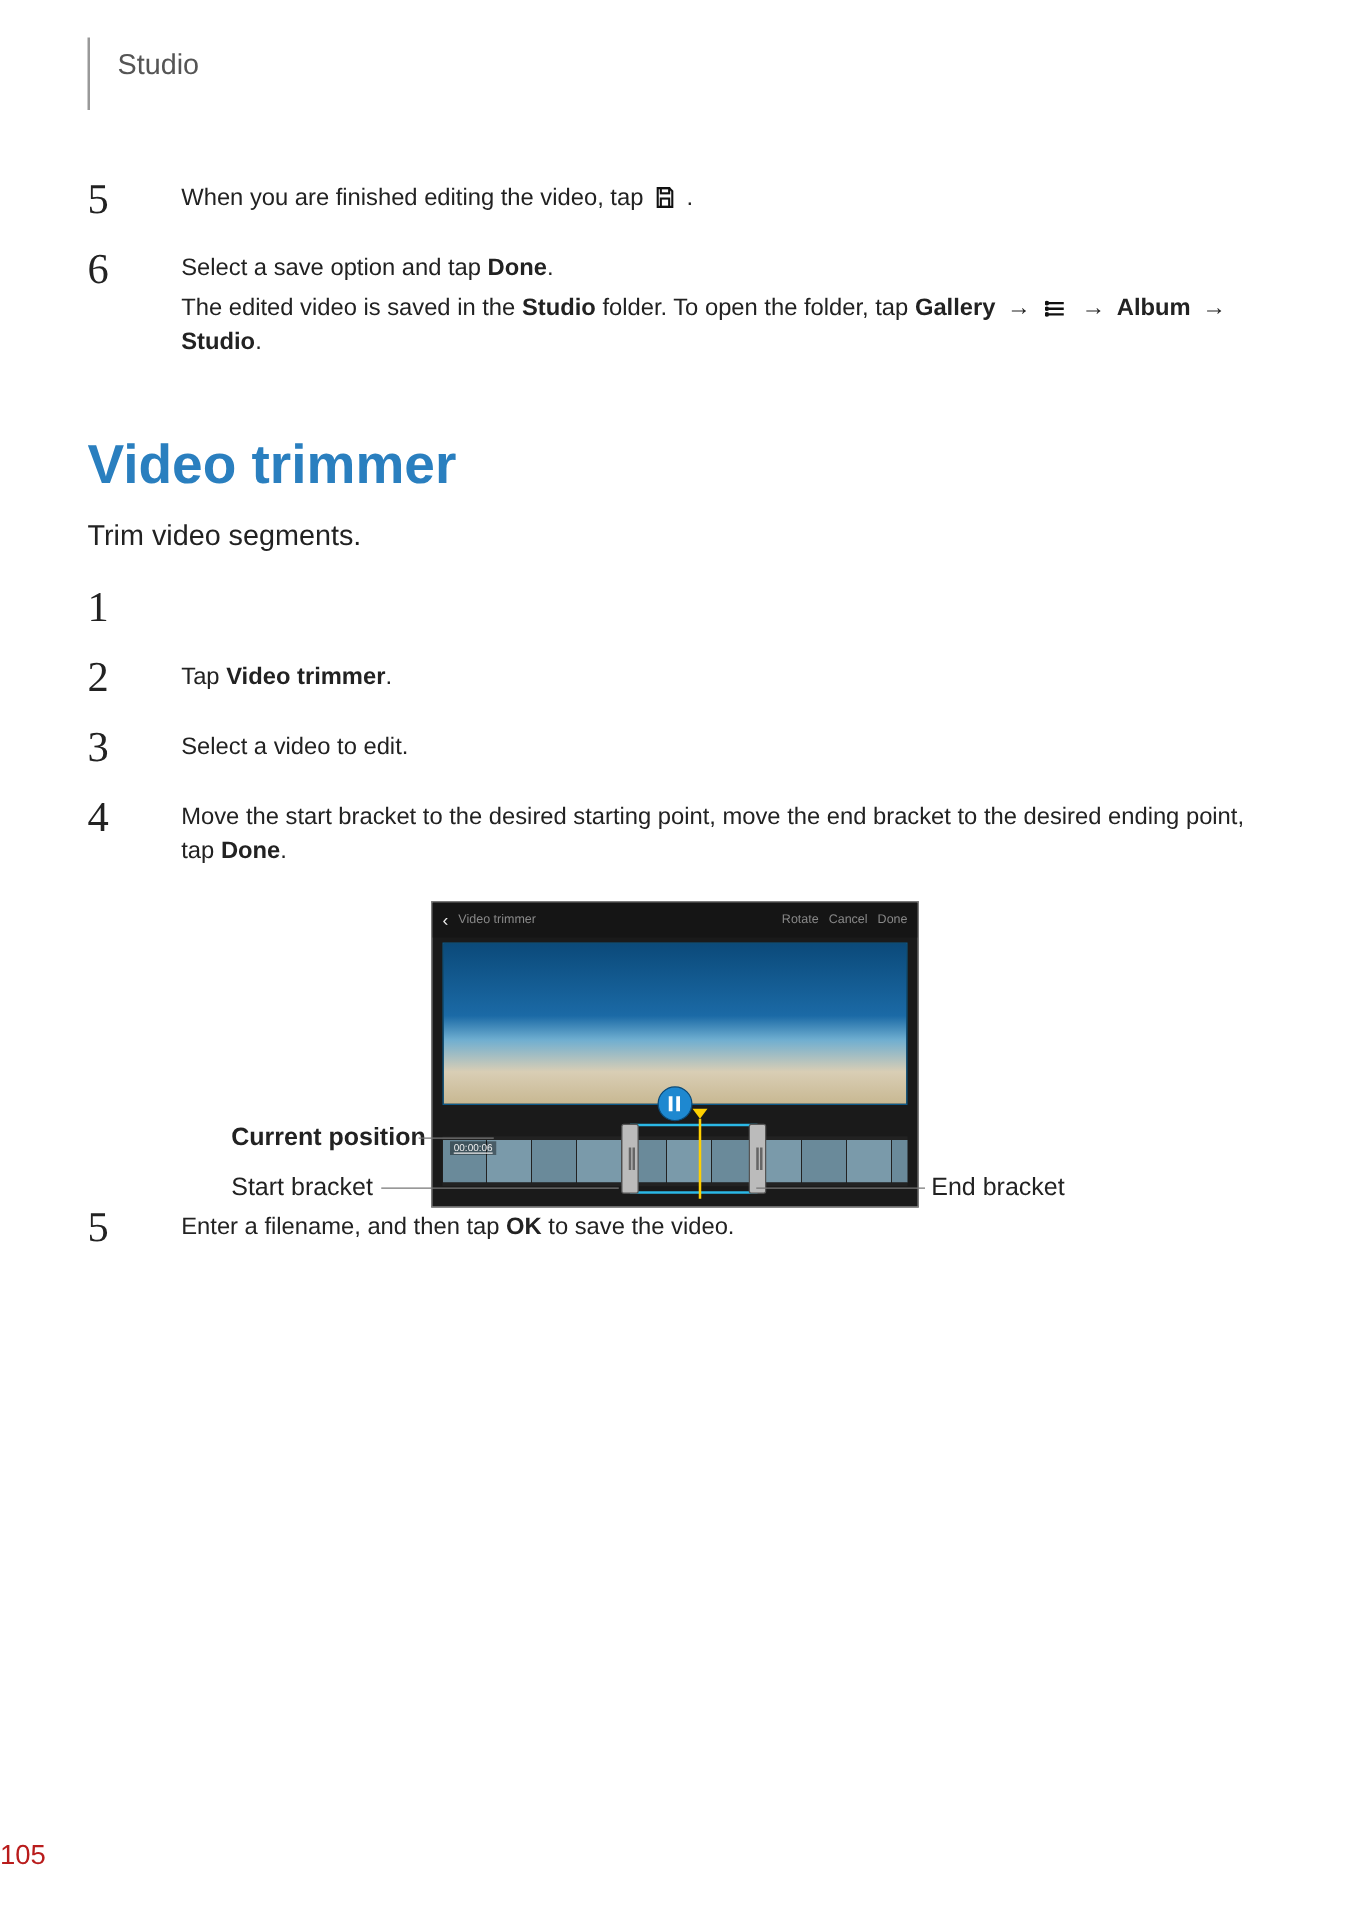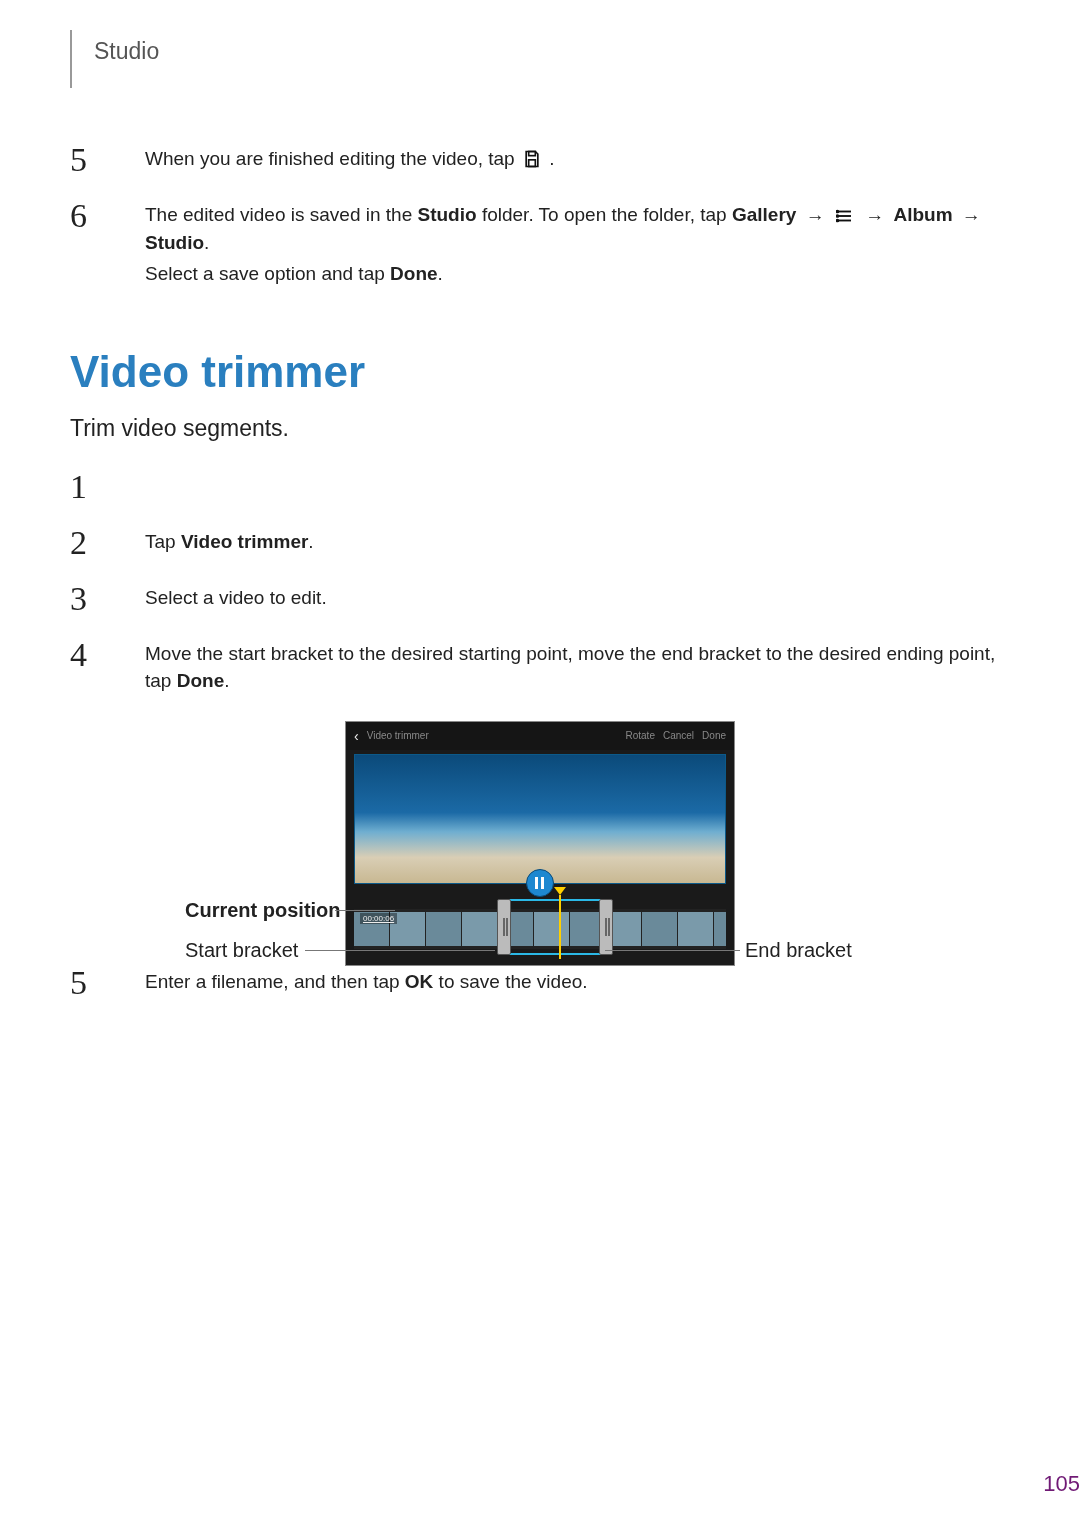--- a/index.html
+++ b/index.html
@@ -54,23 +54,23 @@
     margin-bottom: 18px;
   }
   .intro {
     font-size: 23px;
     margin-bottom: 28px;
   }
   .page-num {
     position: absolute;
     bottom: 30px;
     left: 0; right: 0;
-    text-align: right;
+    text-align: left;
     font-size: 22px;
-    color: #701a75;
+    color: #b91c1c;
   }
   .icon-inline {
     display: inline-flex;
     vertical-align: -4px;
     margin: 0 2px;
   }
   .callout {
     position: absolute;
     font-size: 20px;
     color: #222;
@@ -230,35 +230,35 @@
             </svg>
           </span>
           <span>.</span>
         </p>
       </div>
     </li>
 
     <li class="li">
       <span class="num">6</span>
       <div class="li-body">
+        <p>
+          <span>Select a save option and tap </span><span class="bold">Done</span><span>.</span>
+        </p>
         <p>
           <span>The edited video is saved in the </span><span class="bold">Studio</span><span> folder. To open the folder, tap </span><span class="bold">Gallery</span><span class="arrow"> → </span><span class="icon-inline">
               <svg width="18" height="18" viewBox="0 0 24 24" stroke="#111" stroke-width="2.5">
                 <line x1="4" y1="6" x2="20" y2="6"></line>
                 <line x1="4" y1="12" x2="20" y2="12"></line>
                 <line x1="4" y1="18" x2="20" y2="18"></line>
                 <circle cx="2" cy="6" r="1.2" fill="#111"></circle>
                 <circle cx="2" cy="12" r="1.2" fill="#111"></circle>
                 <circle cx="2" cy="18" r="1.2" fill="#111"></circle>
               </svg>
             </span><span class="arrow"> → </span>
           <span class="bold">Album</span><span class="arrow bold"> → </span><span class="bold">Studio</span><span>.</span>
-        </p>
-        <p>
-          <span>Select a save option and tap </span><span class="bold">Done</span><span>.</span>
         </p>
       </div>
     </li>
   </ol>
 
   <h2 class="section-title">Video trimmer</h2>
   <p class="intro">Trim video segments.</p>
 
   <ol class="ol">
     <li class="li">

